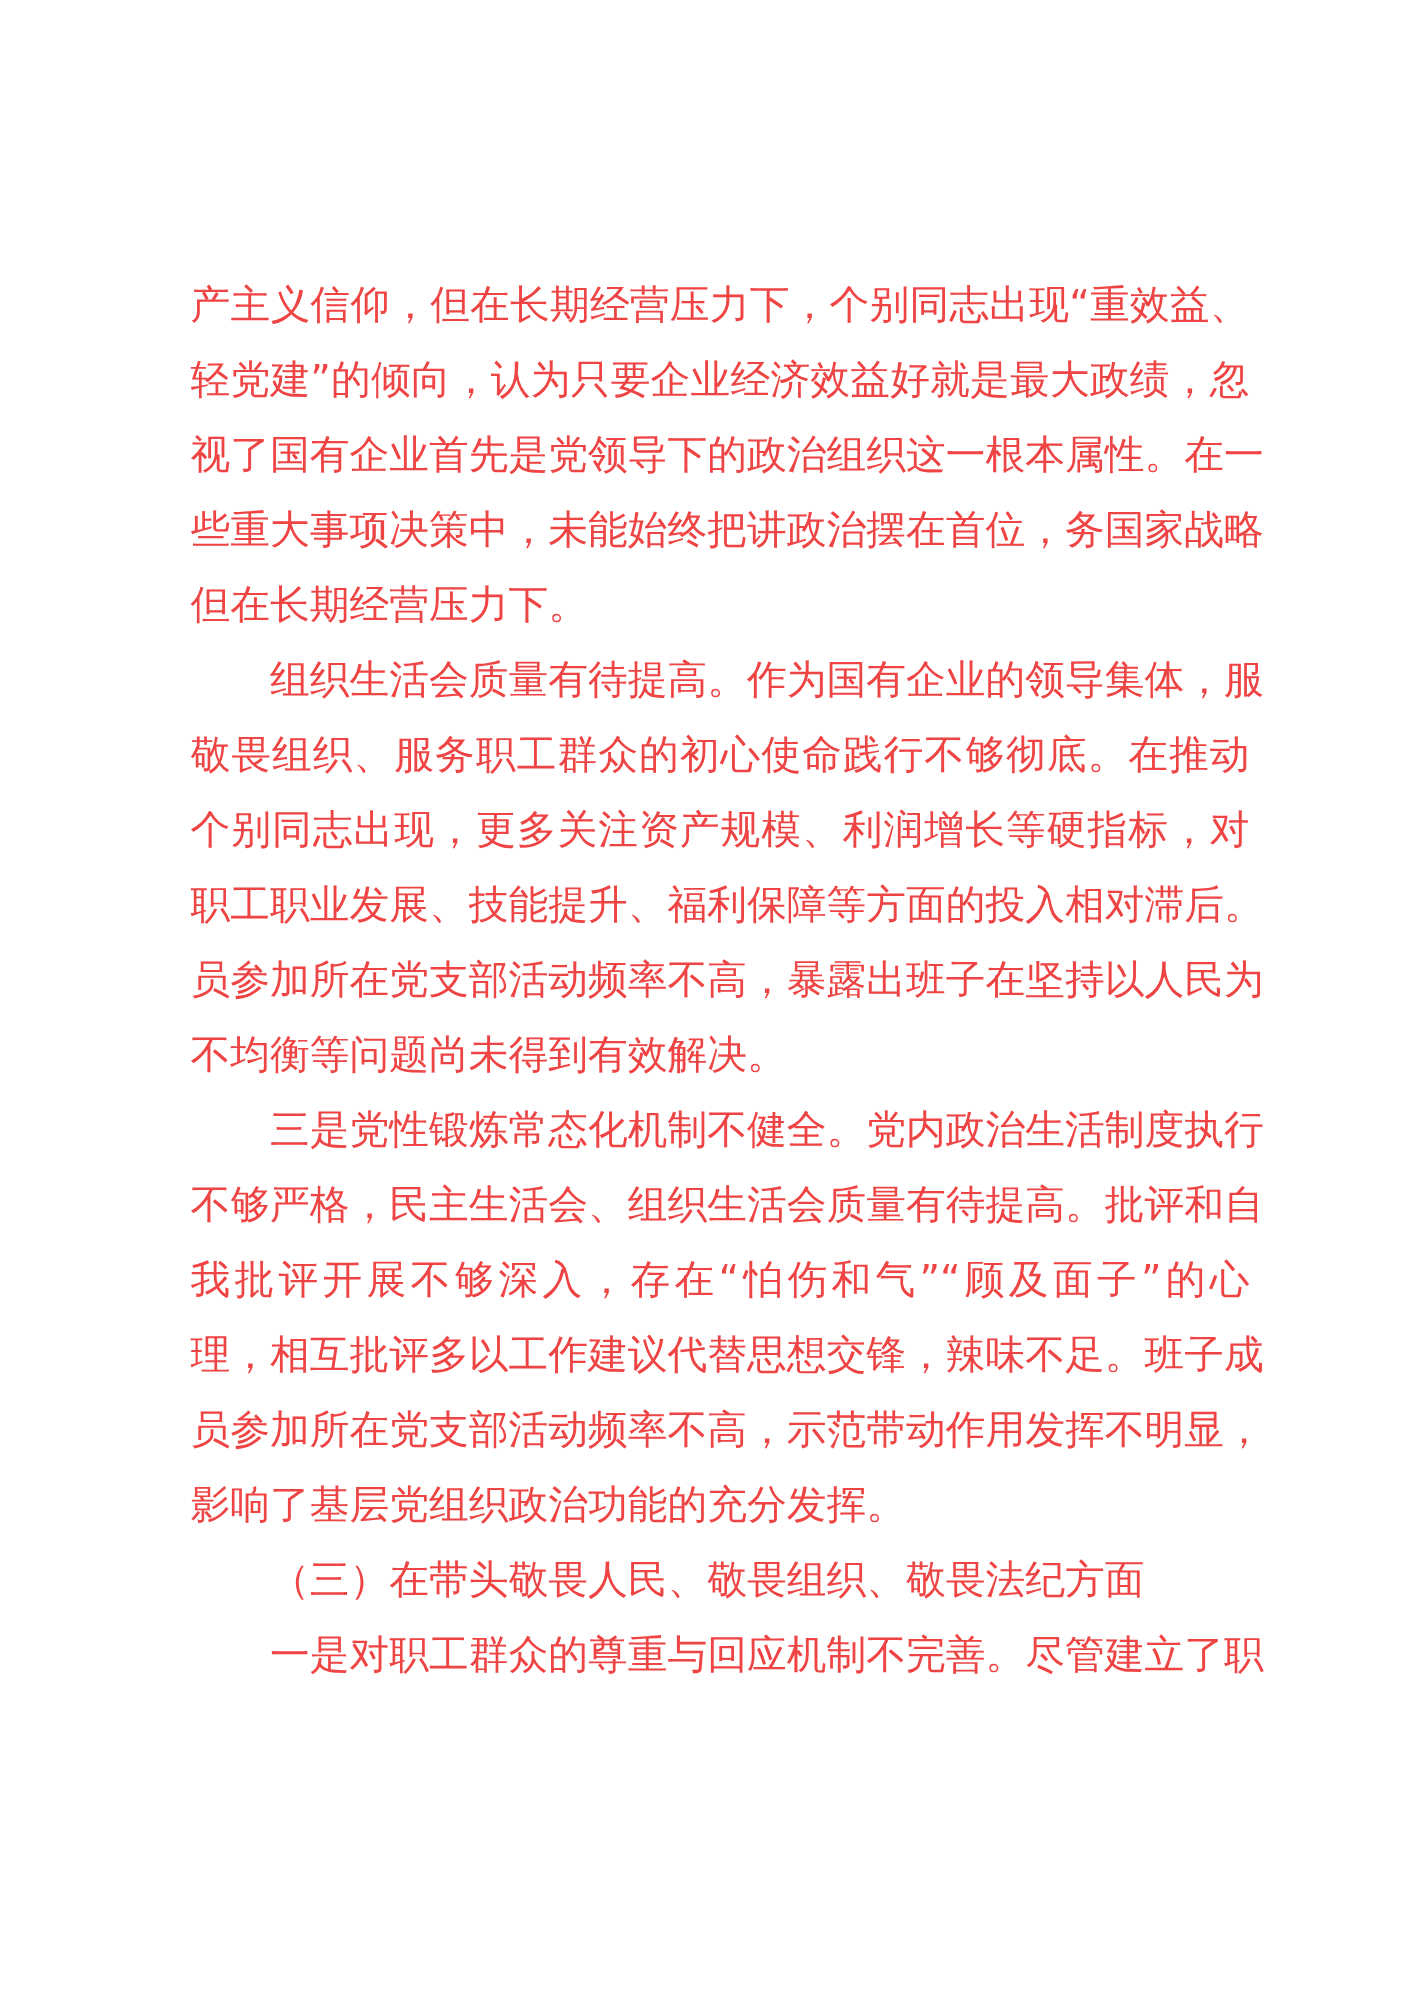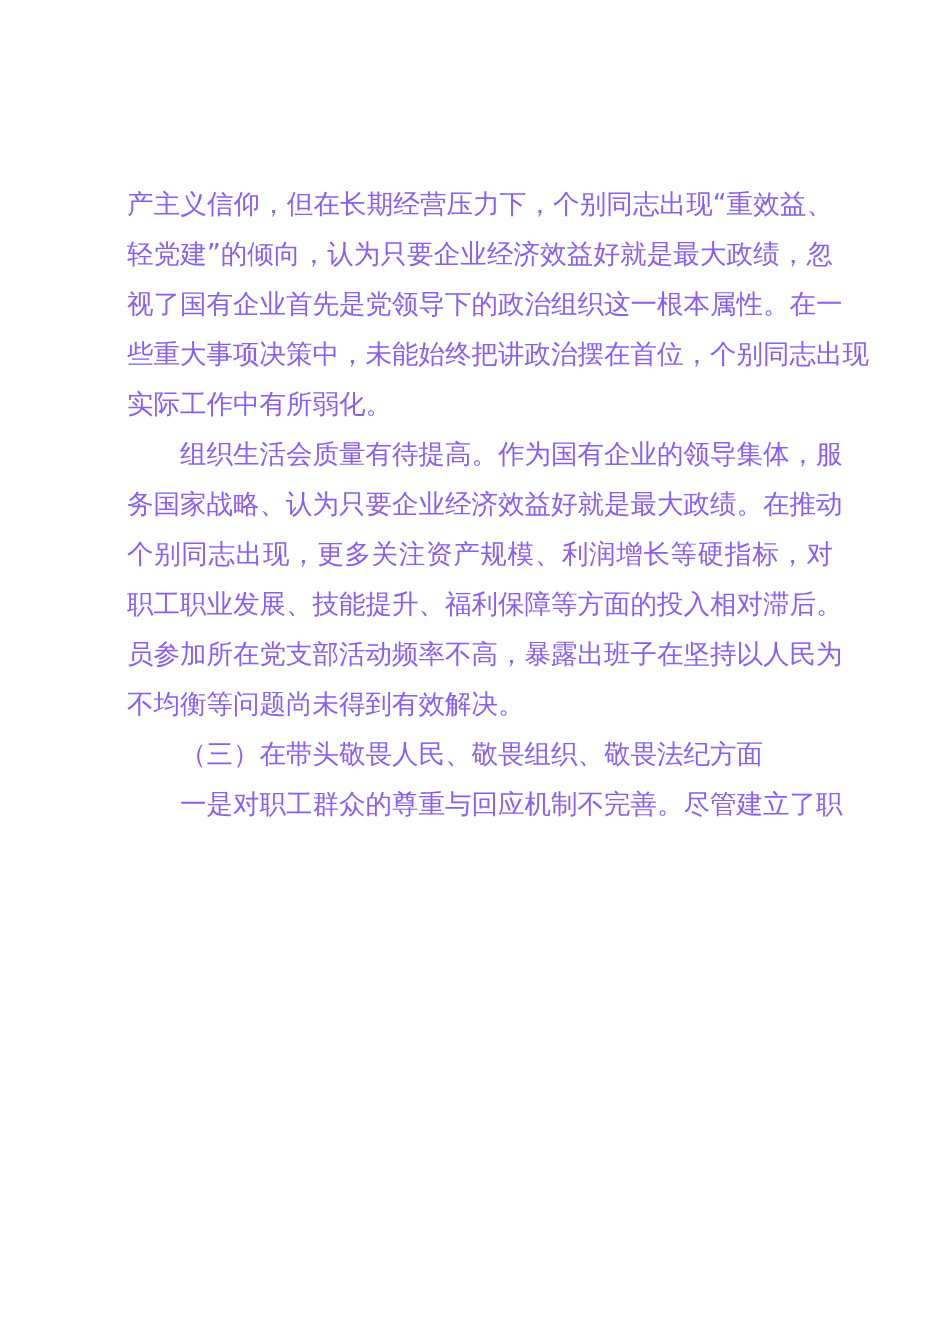--- a/index.html
+++ b/index.html
@@ -1,42 +1,50 @@
 <!DOCTYPE html>
 <html><head>
   <meta charset="utf-8">
   <style>
     html, body { margin: 0; padding: 0; background: #ffffff; }
     body { width: 950px; height: 1344px; position: relative; overflow: hidden; }
     .page {
       position: absolute; left: 127px; top: 179px; width: 706px;
       font-family: "DejaVu Sans", "Liberation Sans", sans-serif;
-      font-size: 26.5px; line-height: 50px; color: #8b5cf6;
+      font-size: 26.5px; line-height: 50px; color: #ef4444;
     }
     .line { display: block; white-space: nowrap; height: 50px; text-align: justify; text-align-last: justify; }
     .line.last { text-align-last: left; }
     .indent { padding-left: 53px; }
     .heading { padding-left: 53px; text-align-last: left; }
   </style>
 </head>
 <body>
 
 <div class="page">
   <div>
     <span class="line">产主义信仰，但在长期经营压力下，个别同志出现“重效益、</span>
     <span class="line">轻党建”的倾向，认为只要企业经济效益好就是最大政绩，忽</span>
     <span class="line">视了国有企业首先是党领导下的政治组织这一根本属性。在一</span>
-    <span class="line">些重大事项决策中，未能始终把讲政治摆在首位，个别同志出现</span>
-    <span class="line last">实际工作中有所弱化。</span>
+    <span class="line">些重大事项决策中，未能始终把讲政治摆在首位，务国家战略</span>
+    <span class="line last">但在长期经营压力下。</span>
   </div>
   <div>
     <span class="line indent">组织生活会质量有待提高。作为国有企业的领导集体，服</span>
-    <span class="line">务国家战略、认为只要企业经济效益好就是最大政绩。在推动</span>
+    <span class="line">敬畏组织、服务职工群众的初心使命践行不够彻底。在推动</span>
     <span class="line">个别同志出现，更多关注资产规模、利润增长等硬指标，对</span>
     <span class="line">职工职业发展、技能提升、福利保障等方面的投入相对滞后。</span>
     <span class="line">员参加所在党支部活动频率不高，暴露出班子在坚持以人民为</span>
     <span class="line last">不均衡等问题尚未得到有效解决。</span>
+  </div>
+  <div>
+    <span class="line indent">三是党性锻炼常态化机制不健全。党内政治生活制度执行</span>
+    <span class="line">不够严格，民主生活会、组织生活会质量有待提高。批评和自</span>
+    <span class="line">我批评开展不够深入，存在“怕伤和气”“顾及面子”的心</span>
+    <span class="line">理，相互批评多以工作建议代替思想交锋，辣味不足。班子成</span>
+    <span class="line">员参加所在党支部活动频率不高，示范带动作用发挥不明显，</span>
+    <span class="line last">影响了基层党组织政治功能的充分发挥。</span>
   </div>
   <span class="line heading">（三）在带头敬畏人民、敬畏组织、敬畏法纪方面</span>
   <div>
     <span class="line indent">一是对职工群众的尊重与回应机制不完善。尽管建立了职</span>
   </div>
 </div>
 
 </body></html>

